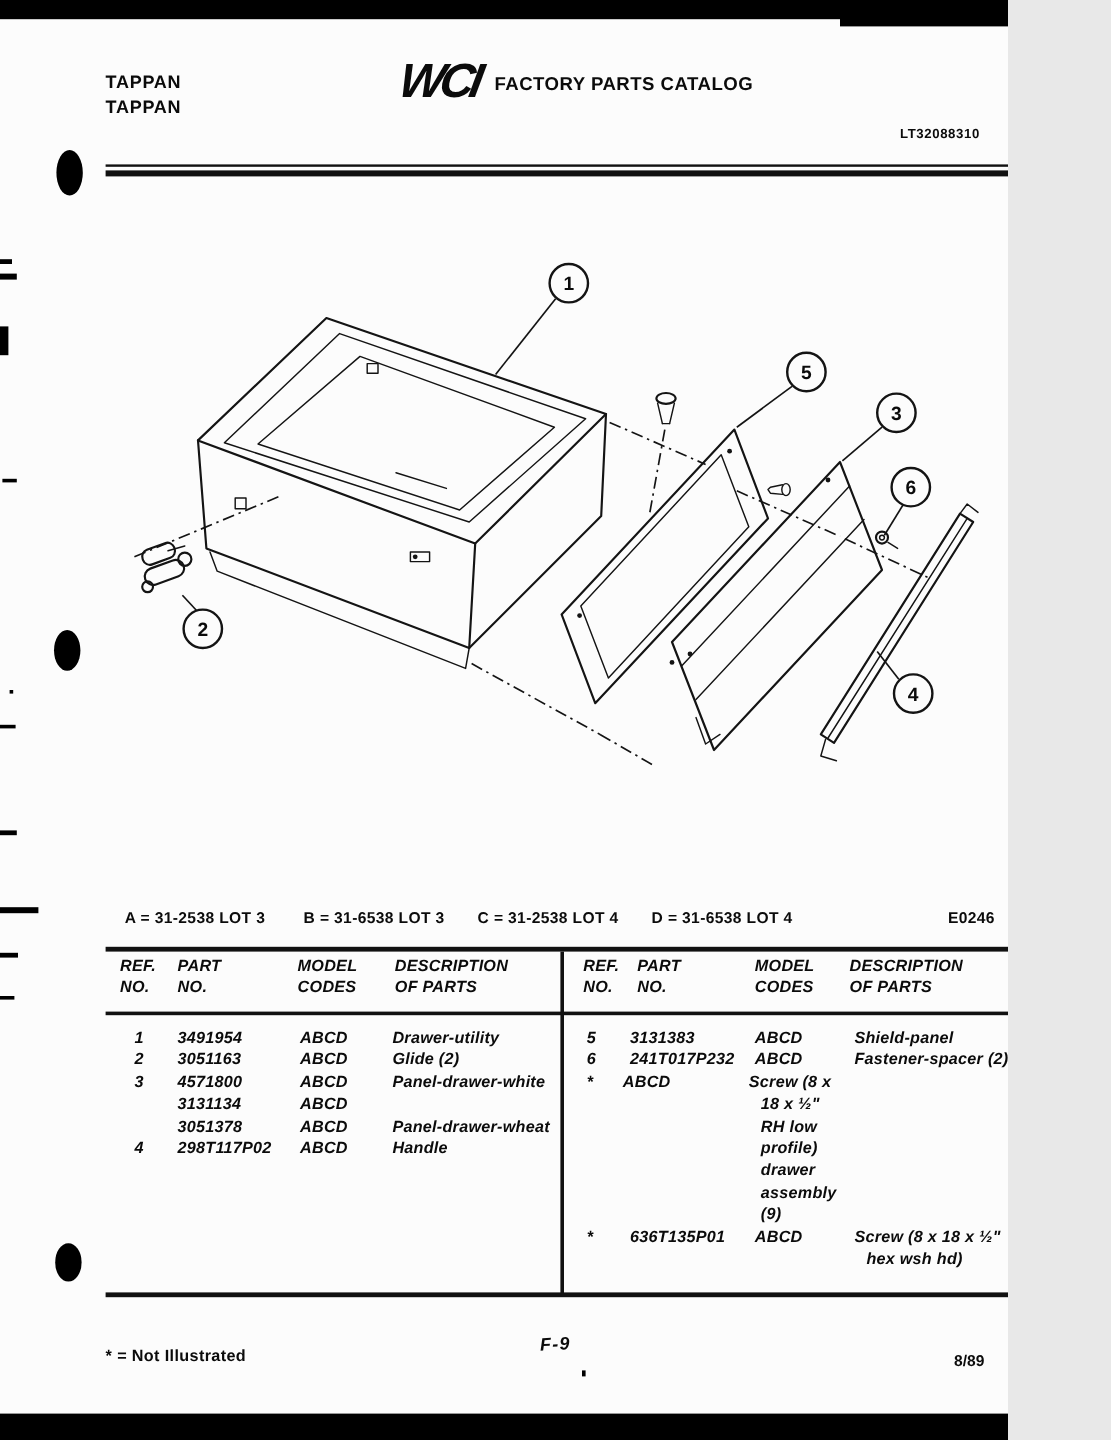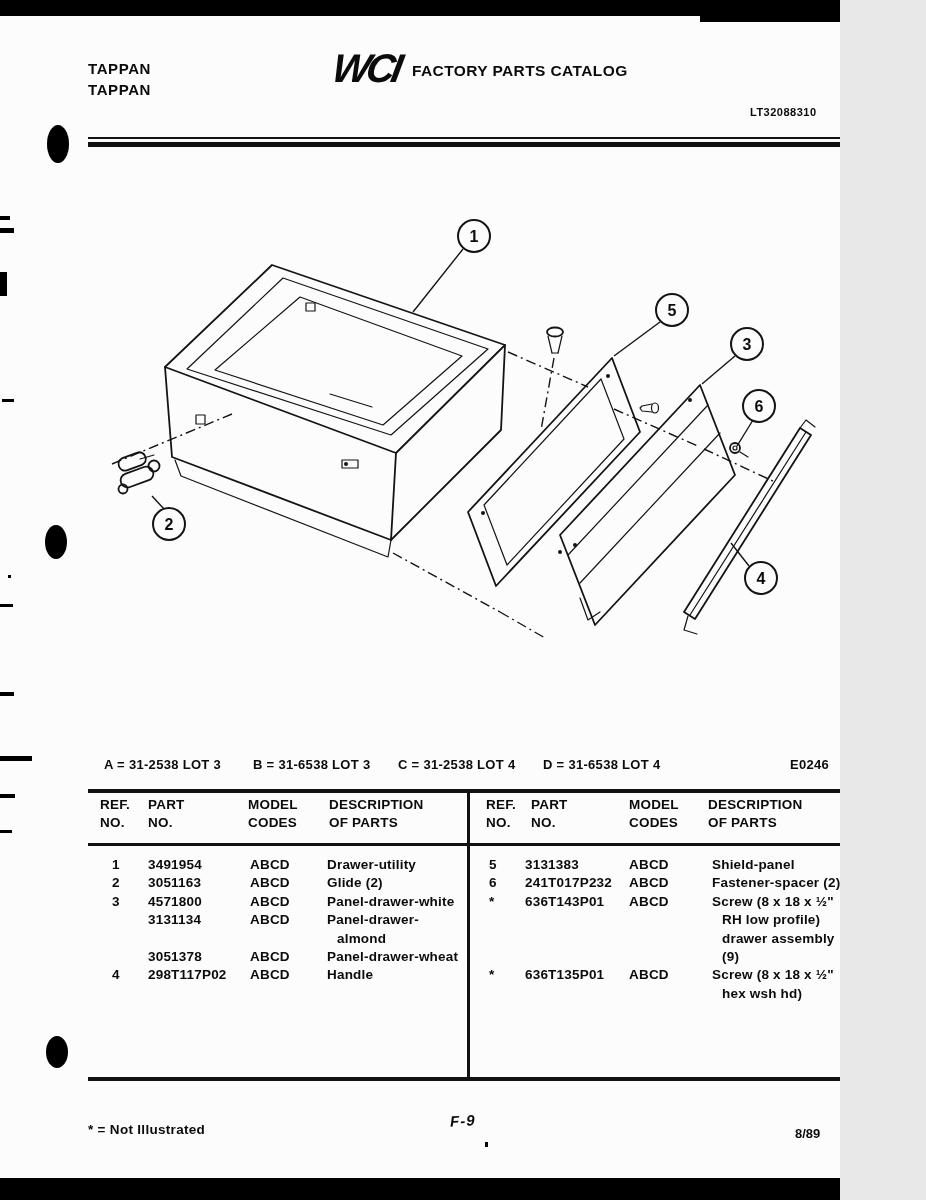--- a/index.html
+++ b/index.html
@@ -28,21 +28,21 @@
   .leg-code{left:790px;}
   
   .t-rule-top{left:88px;top:789px;width:757px;height:4px;background:#111;}
   .t-rule-head{left:88px;top:843px;width:757px;height:2.5px;background:#111;}
   .t-rule-bot{left:88px;top:1077px;width:757px;height:4px;background:#111;}
   .t-divider{left:467px;top:793px;width:2.5px;height:287px;background:#111;}
   .thead,.tbody{font-size:13.5px;line-height:18.4px;letter-spacing:.2px;}
   .half-l{left:88px;width:379px;}
   .half-r{left:470px;width:375px;}
   .thead{top:796px;} .tbody{top:856px;}
-  .trow{display:grid;}
+  .trow{display:grid;font-style:italic;}
   .half-l .trow{grid-template-columns:40px 110px 85px 1fr;}
   .half-r .trow{grid-template-columns:40px 110px 88px 1fr;}
   .pre{white-space:pre-line;}
   .half-l .h-ref{padding-left:12px;} .half-l .h-part{padding-left:20px;}
   .half-l .h-codes{padding-left:10px;} .half-l .h-desc{padding-left:6px;}
   .half-r .h-ref{padding-left:16px;} .half-r .h-part{padding-left:21px;}
   .half-r .h-codes{padding-left:9px;} .half-r .h-desc{padding-left:0;}
   .half-l .c-ref{padding-left:24px;} .half-l .c-part{padding-left:20px;}
   .half-l .c-codes{padding-left:12px;} .half-l .c-desc{padding-left:14px;text-indent:-10px;}
   .half-r .c-ref{padding-left:19px;} .half-r .c-part{padding-left:15px;}
@@ -258,22 +258,20 @@
     <div class="trow">
       <span class="c-ref">3</span>
       <span class="c-part">4571800</span>
       <span class="c-codes">ABCD</span>
       <span class="c-desc pre">Panel-drawer-white</span>
     </div>
     <div class="trow">
       <span class="c-ref"></span>
       <span class="c-part">3131134</span>
       <span class="c-codes">ABCD</span>
-      <span class="c-desc pre">Panel-drawer-
-almond</span>
     </div>
     <div class="trow">
       <span class="c-ref"></span>
       <span class="c-part">3051378</span>
       <span class="c-codes">ABCD</span>
       <span class="c-desc pre">Panel-drawer-wheat</span>
     </div>
     <div class="trow">
       <span class="c-ref">4</span>
       <span class="c-part">298T117P02</span>
@@ -290,21 +288,20 @@
       <span class="c-desc pre">Shield-panel</span>
     </div>
     <div class="trow">
       <span class="c-ref">6</span>
       <span class="c-part">241T017P232</span>
       <span class="c-codes">ABCD</span>
       <span class="c-desc pre">Fastener-spacer (2)</span>
     </div>
     <div class="trow">
       <span class="c-ref">*</span>
-      <span class="c-part">636T143P01</span>
       <span class="c-codes">ABCD</span>
       <span class="c-desc pre">Screw (8 x 18 x ½"
 RH low profile)
 drawer assembly
 (9)</span>
     </div>
     <div class="trow">
       <span class="c-ref">*</span>
       <span class="c-part">636T135P01</span>
       <span class="c-codes">ABCD</span>

